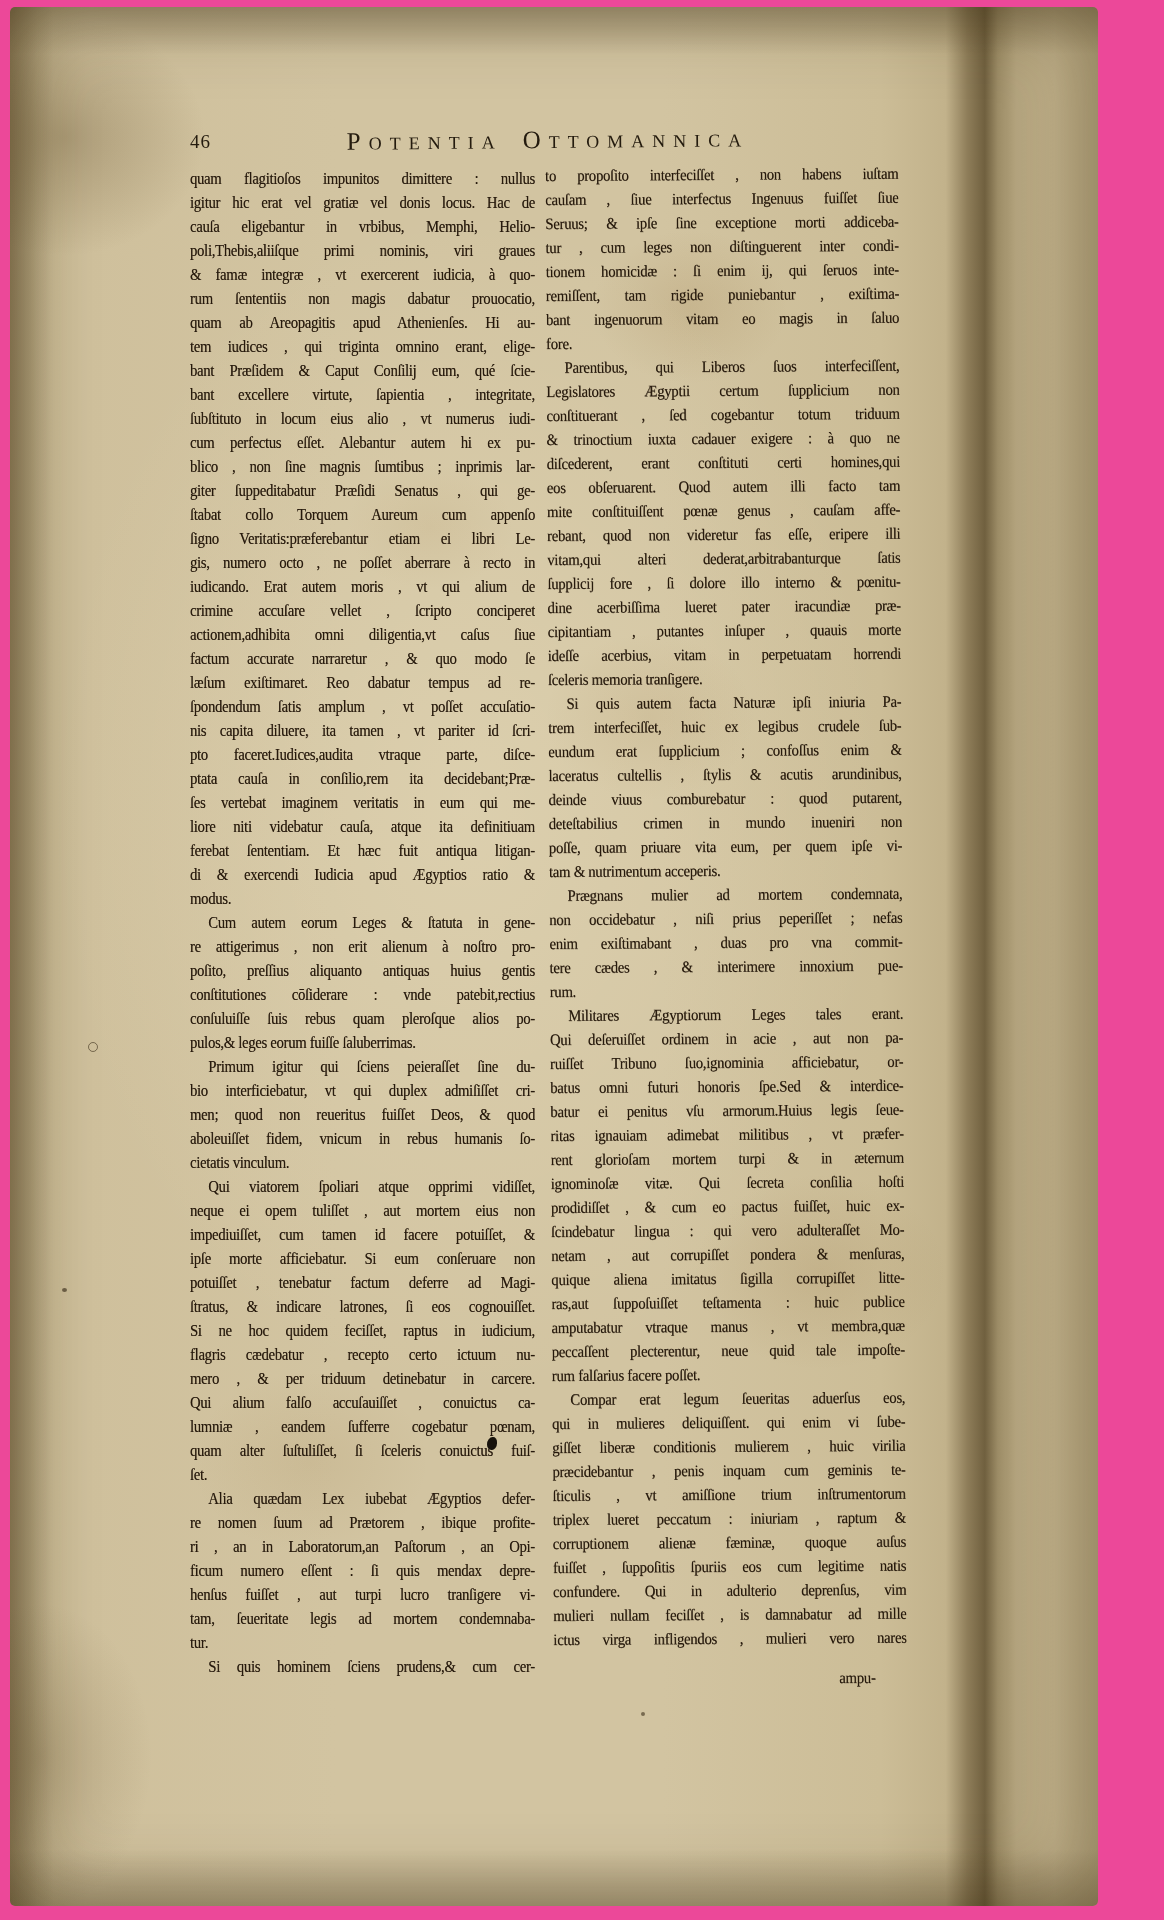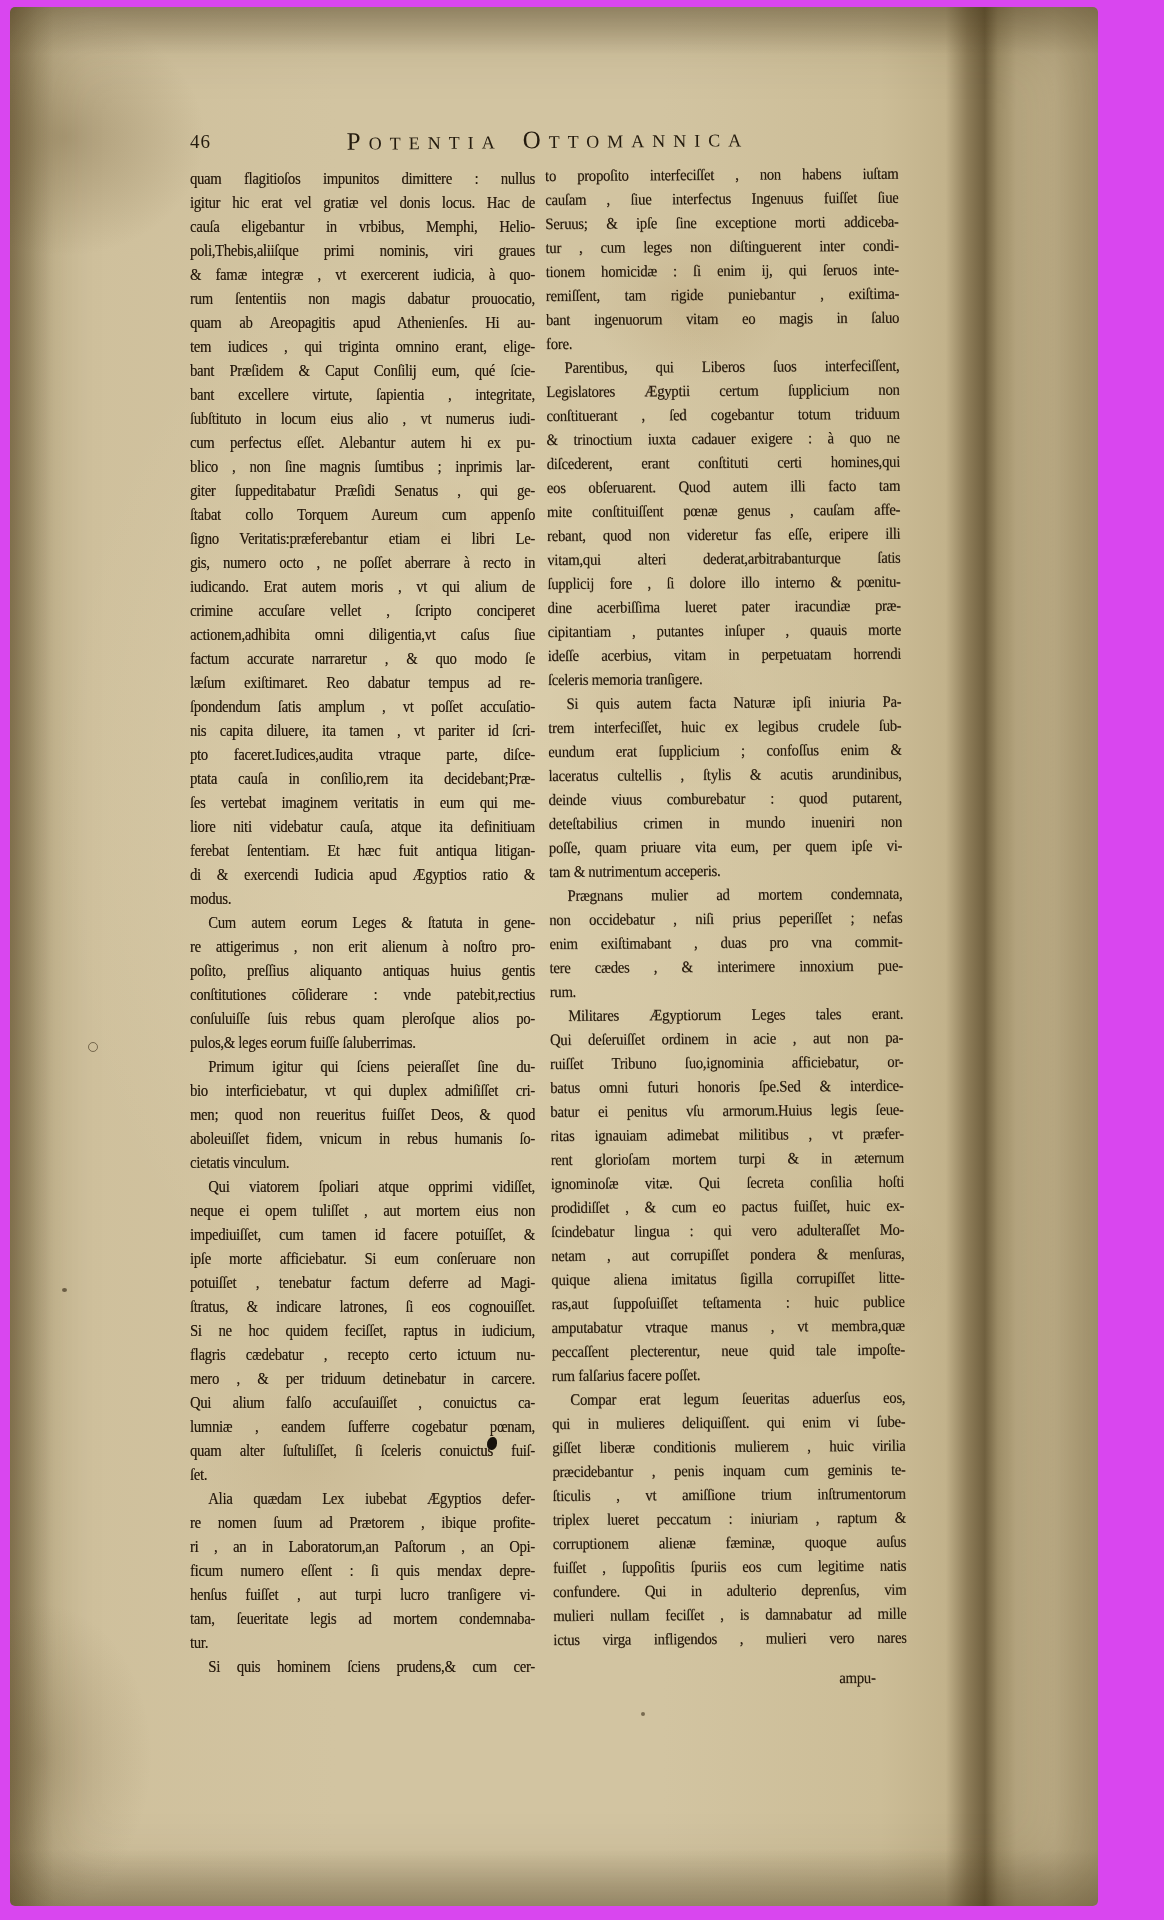--- a/index.html
+++ b/index.html
@@ -5,21 +5,21 @@
   html, body {
     margin: 0; padding: 0;
     background: #070605;
     width: 1164px; height: 1920px;
     overflow: hidden;
     font-family: "Liberation Serif", "DejaVu Serif", serif;
   }
   .scan {
     position: relative;
     width: 1164px; height: 1920px;
-    background: #d946ef;
+    background: #ec4899;
   }
   
   .paper {
     position: absolute;
     left: 10px; top: 7px;
     width: 1088px; height: 1899px;
     border-radius: 5px;
     background:
       
       radial-gradient(ellipse 55% 45% at 42% 42%, rgba(255,246,218,0.22), rgba(0,0,0,0) 70%),

